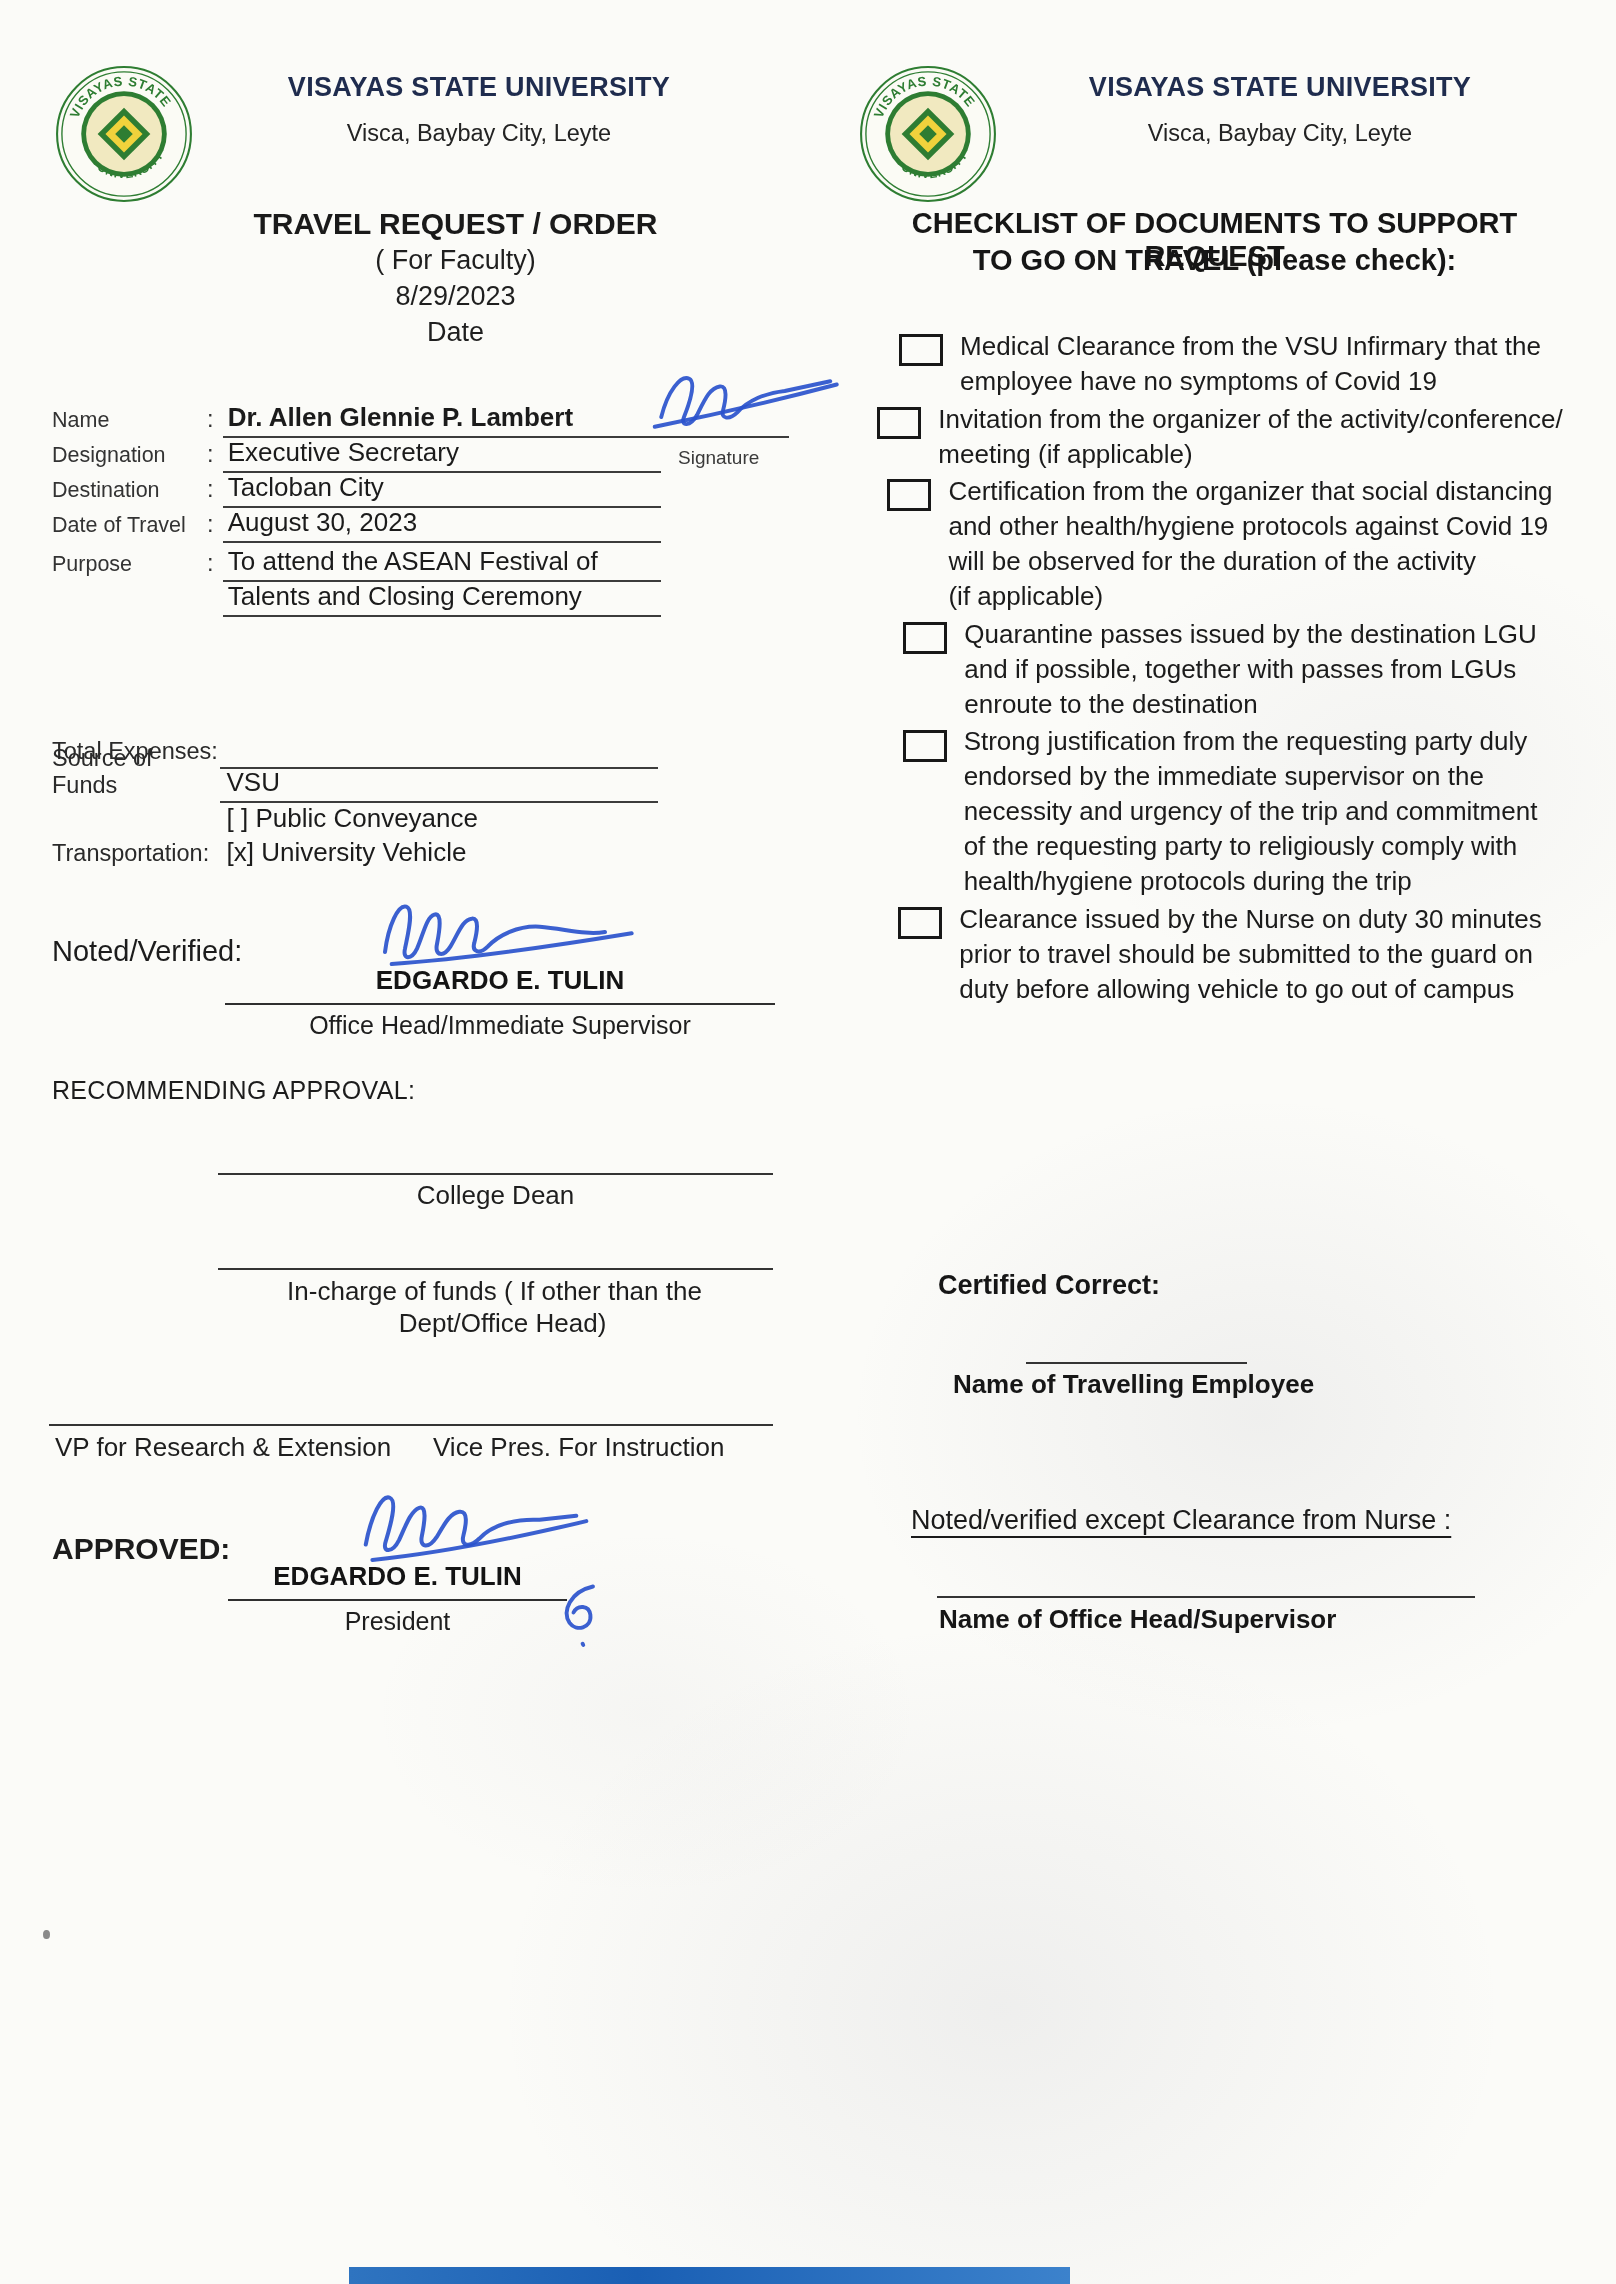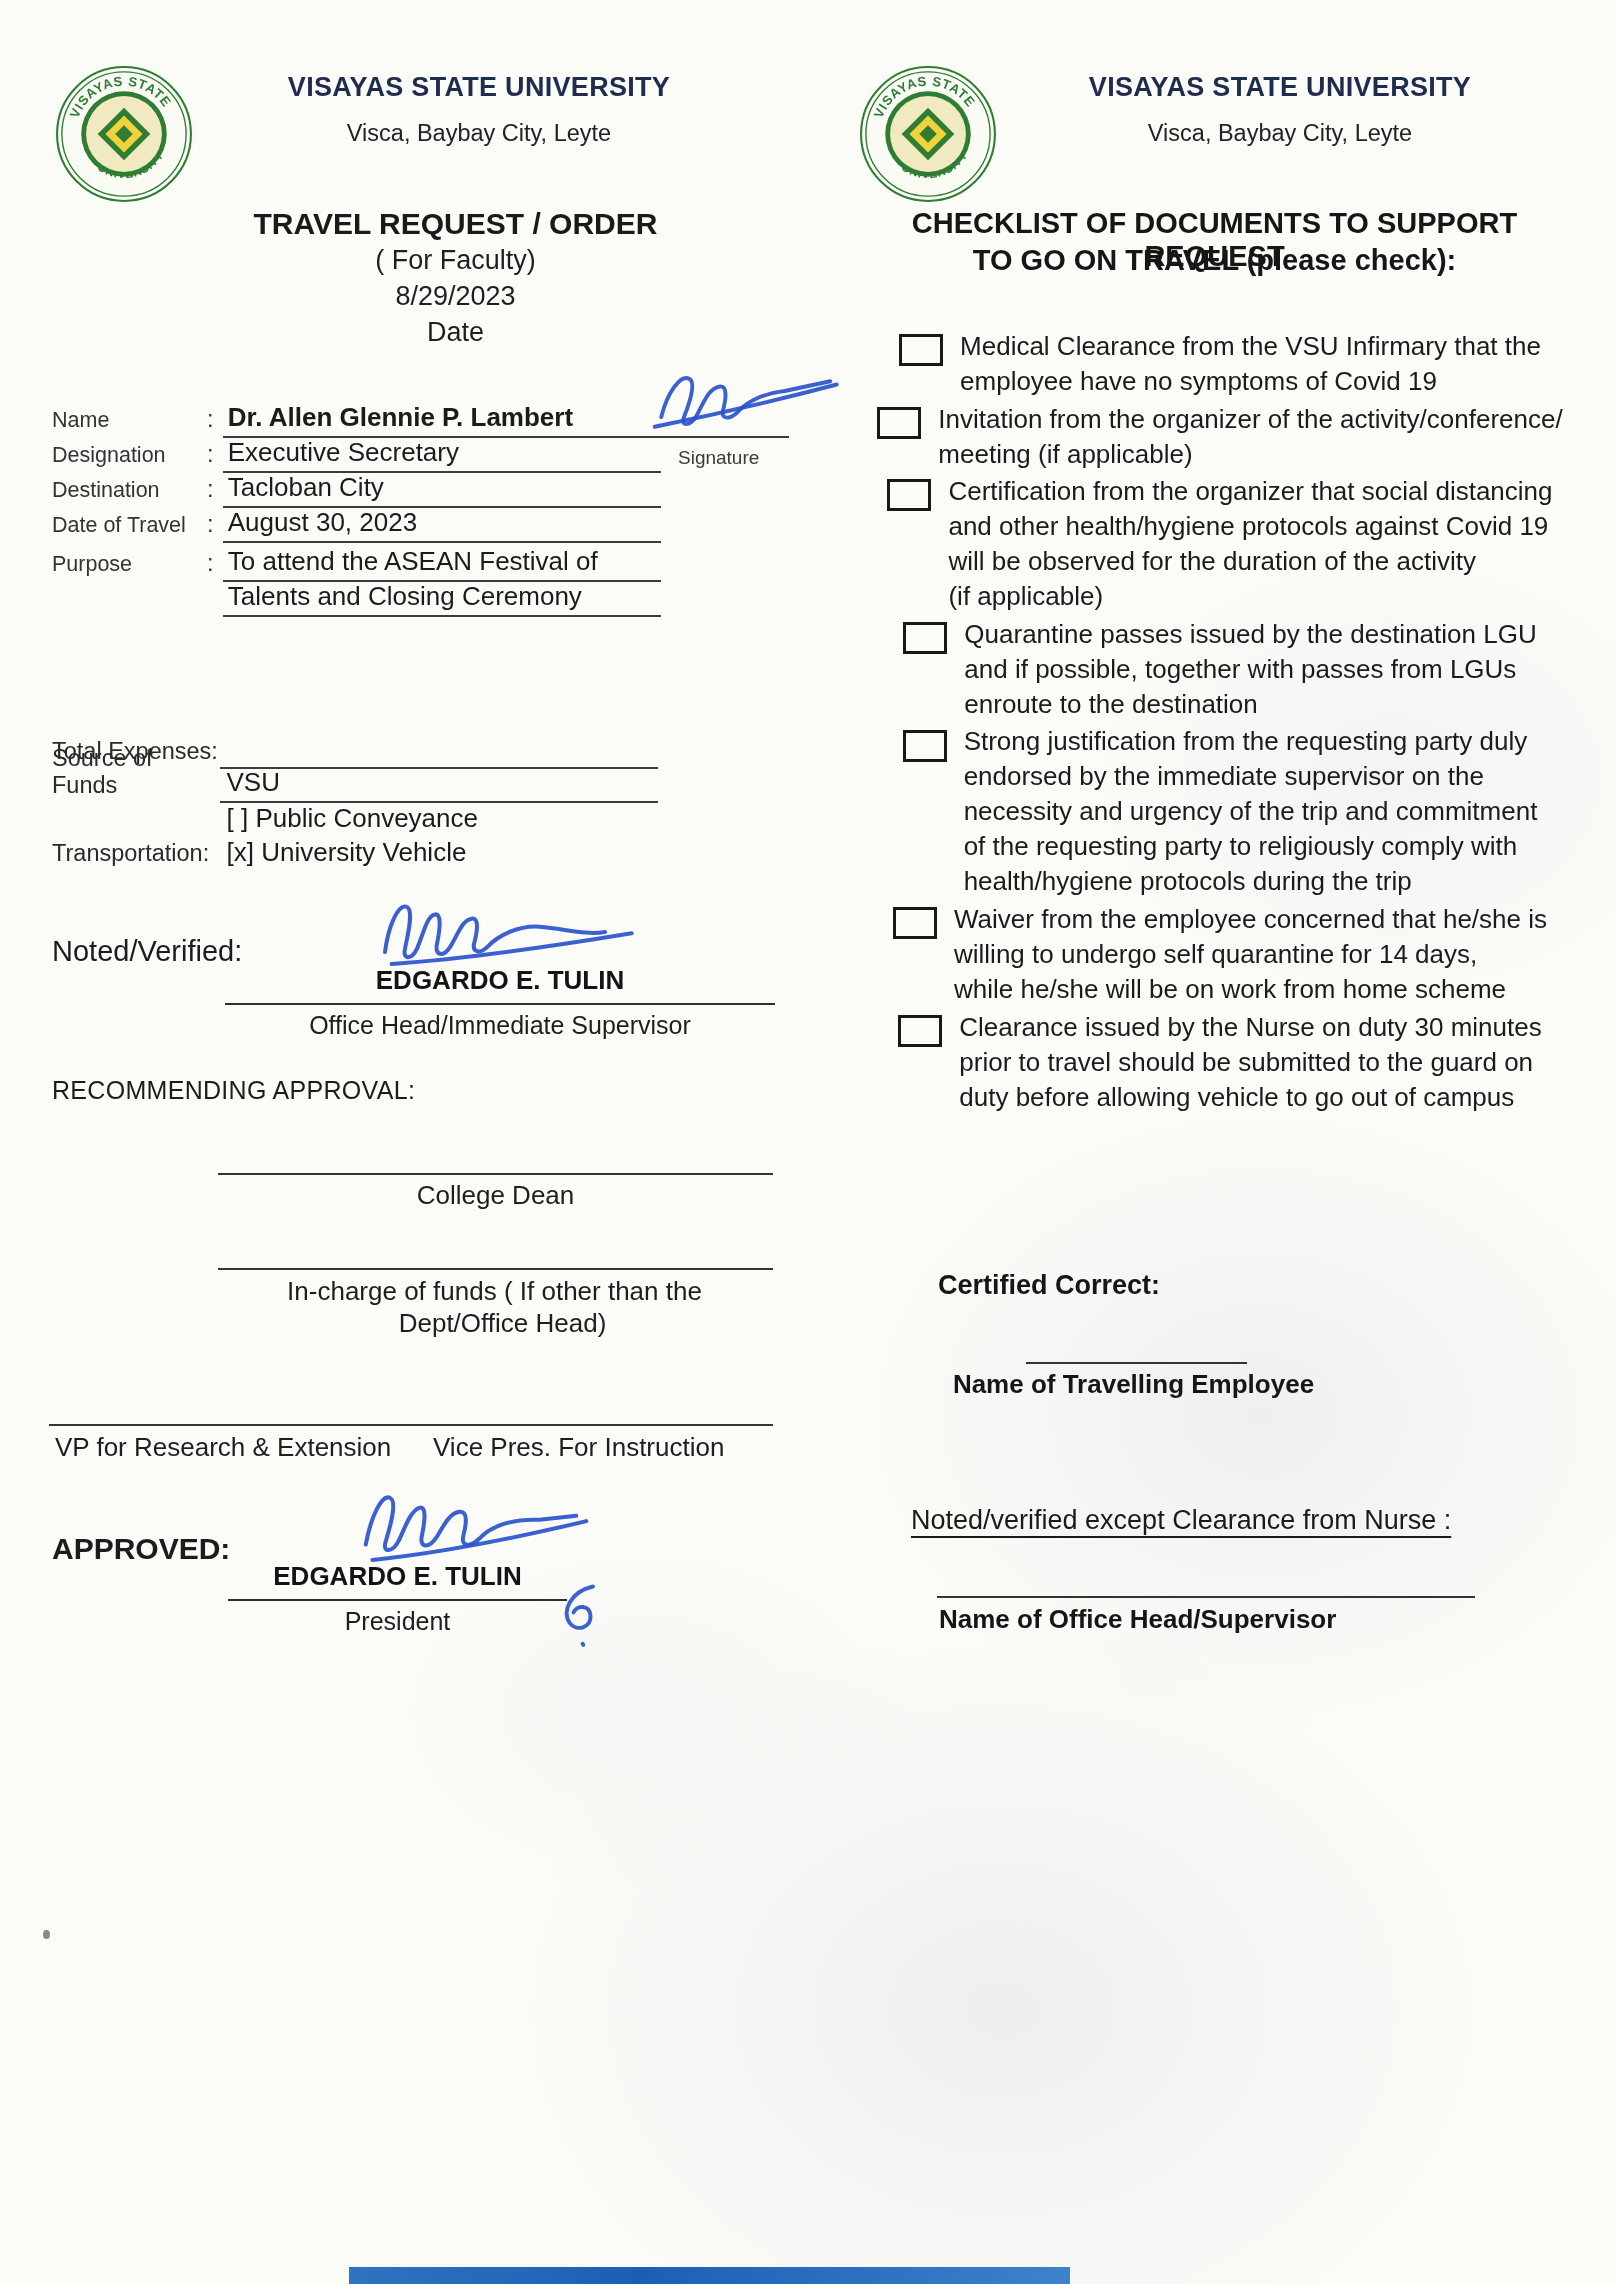--- a/index.html
+++ b/index.html
@@ -242,26 +242,20 @@
     <div class="chk-item">
       <span class="chk-box"></span>
       <span class="chk-text">Strong justification from the requesting party duly
 endorsed by the immediate supervisor on the
 necessity and urgency of the trip and commitment
 of the requesting party to religiously comply with
 health/hygiene protocols during the trip</span>
     </div>
     <div class="chk-item">
       <span class="chk-box"></span>
-      <span class="chk-text">Waiver from the employee concerned that he/she is
-willing to undergo self quarantine for 14 days,
-while he/she will be on work from home scheme</span>
-    </div>
-    <div class="chk-item">
-      <span class="chk-box"></span>
       <span class="chk-text">Clearance issued by the Nurse on duty 30 minutes
 prior to travel should be submitted to the guard on
 duty before allowing vehicle to go out of campus</span>
     </div>
   </div>
 
   <div class="abs bold" style="left:938px;top:1270px;font-size:27px;color:#161616;">Certified Correct:</div>
   <div class="abs rule" style="left:1026px;top:1362px;width:221px;"></div>
   <div class="abs bold center" style="left:925px;top:1369px;width:417px;font-size:26px;color:#161616;">Name of Travelling Employee</div>
 

